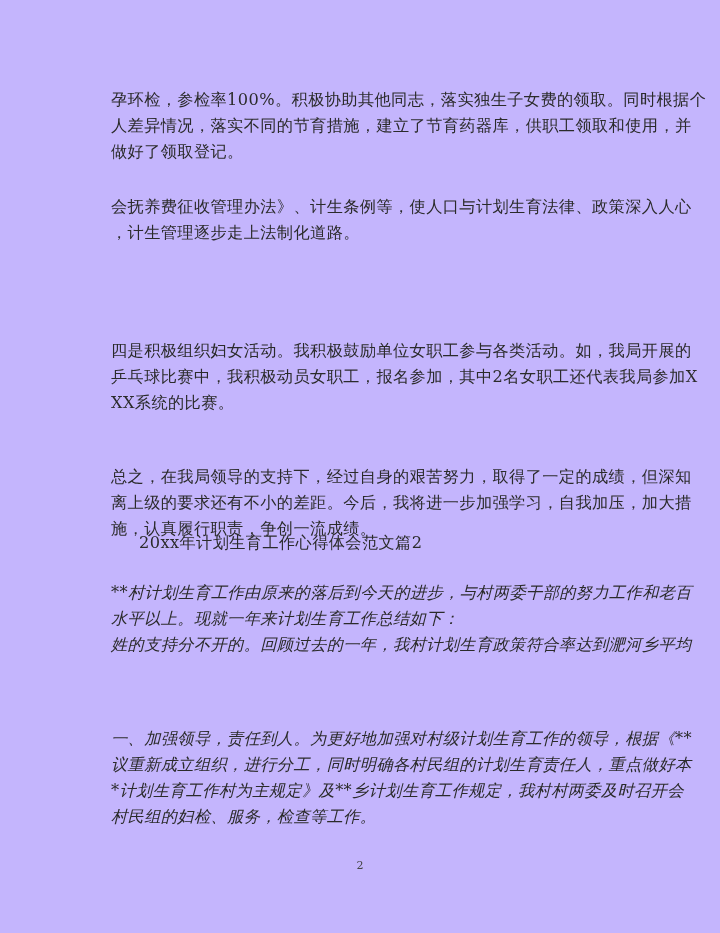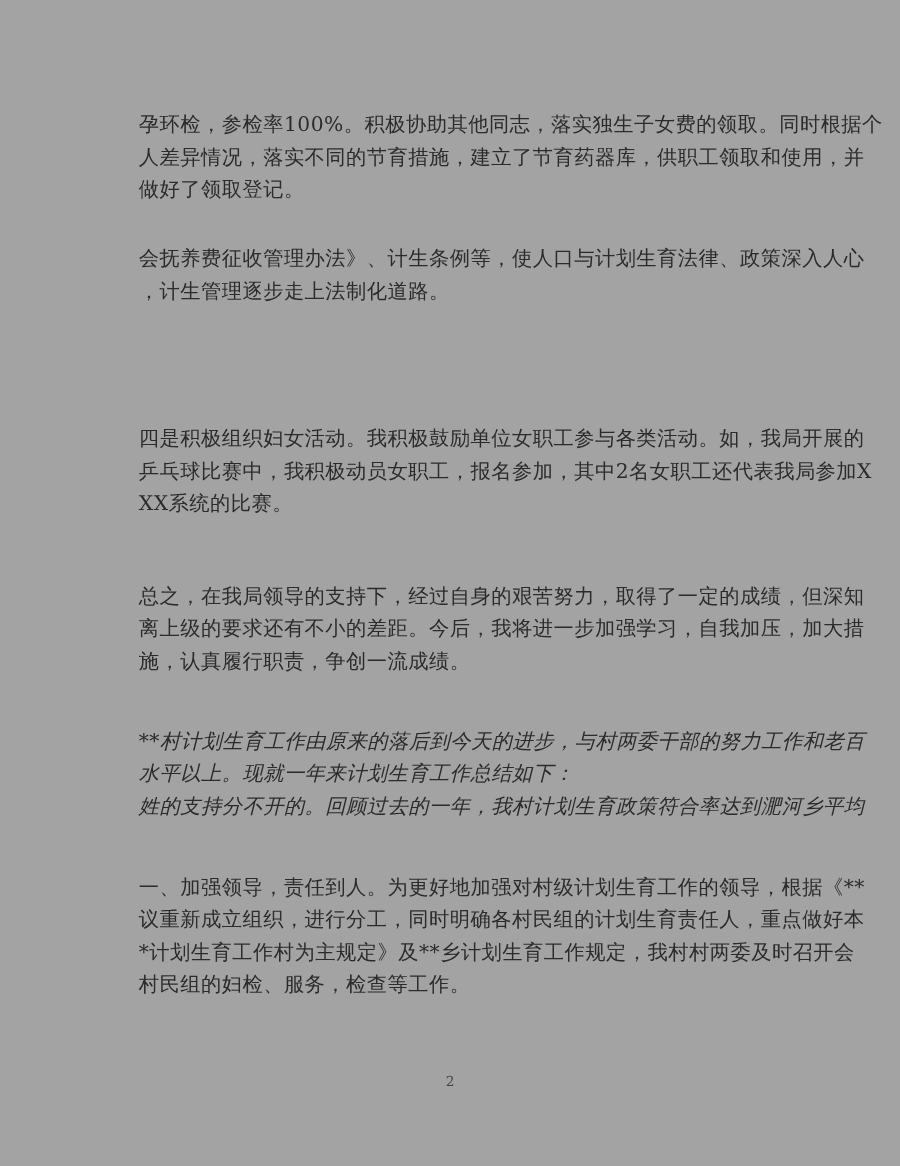--- a/index.html
+++ b/index.html
@@ -1,18 +1,18 @@
 <!DOCTYPE html>
 <html><head>
 <meta charset="utf-8">
 <style>
   html, body { margin: 0; padding: 0; background: #ffffff; }
   body { width: 720px; height: 933px; position: relative; overflow: hidden;
          font-family: "DejaVu Serif", "Liberation Serif", serif; color: #2b2b2b; }
-  .page { position: absolute; left: 0; top: 0; width: 720px; height: 933px; background: #a3a3a3; }
+  .page { position: absolute; left: 0; top: 0; width: 720px; height: 933px; background: #c4b5fd; }
   .para { position: absolute; left: 111px; width: 496px; font-size: 16.2px;
           line-height: 26px; letter-spacing: 0.4px; text-align: justify; }
   .line { display: block; white-space: nowrap; height: 26px; }
   .heading { position: absolute; left: 139px; font-size: 16.2px; line-height: 26px; letter-spacing: 0.4px; white-space: nowrap; }
   .page-num { position: absolute; left: 0; width: 720px; text-align: center; top: 859px;
               font-size: 11px; color: #444; }
 </style>
 </head>
 <body>
 
@@ -34,28 +34,29 @@
     <span class="line">乒乓球比赛中，我积极动员女职工，报名参加，其中2名女职工还代表我局参加X</span>
     <span class="line">XX系统的比赛。</span>
   </div>
 
   <div class="para" style="top:464px;">
     <span class="line">总之，在我局领导的支持下，经过自身的艰苦努力，取得了一定的成绩，但深知</span>
     <span class="line">离上级的要求还有不小的差距。今后，我将进一步加强学习，自我加压，加大措</span>
     <span class="line">施，认真履行职责，争创一流成绩。</span>
   </div>
 
+  <div class="heading" style="top:530px;">20xx年计划生育工作心得体会范文篇2</div>
 
   <div class="para" style="top:580px;font-style:italic;">
     <span class="line">**村计划生育工作由原来的落后到今天的进步，与村两委干部的努力工作和老百</span>
     <span class="line">水平以上。现就一年来计划生育工作总结如下：</span>
     <span class="line">姓的支持分不开的。回顾过去的一年，我村计划生育政策符合率达到淝河乡平均</span>
   </div>
 
-  <div class="para" style="top:697px;">
+  <div class="para" style="top:726px;font-style:italic;">
     <span class="line">一、加强领导，责任到人。为更好地加强对村级计划生育工作的领导，根据《**</span>
     <span class="line">议重新成立组织，进行分工，同时明确各村民组的计划生育责任人，重点做好本</span>
     <span class="line">*计划生育工作村为主规定》及**乡计划生育工作规定，我村村两委及时召开会</span>
     <span class="line">村民组的妇检、服务，检查等工作。</span>
   </div>
 
   <div class="page-num">2</div>
 </div>
 
 </body></html>

